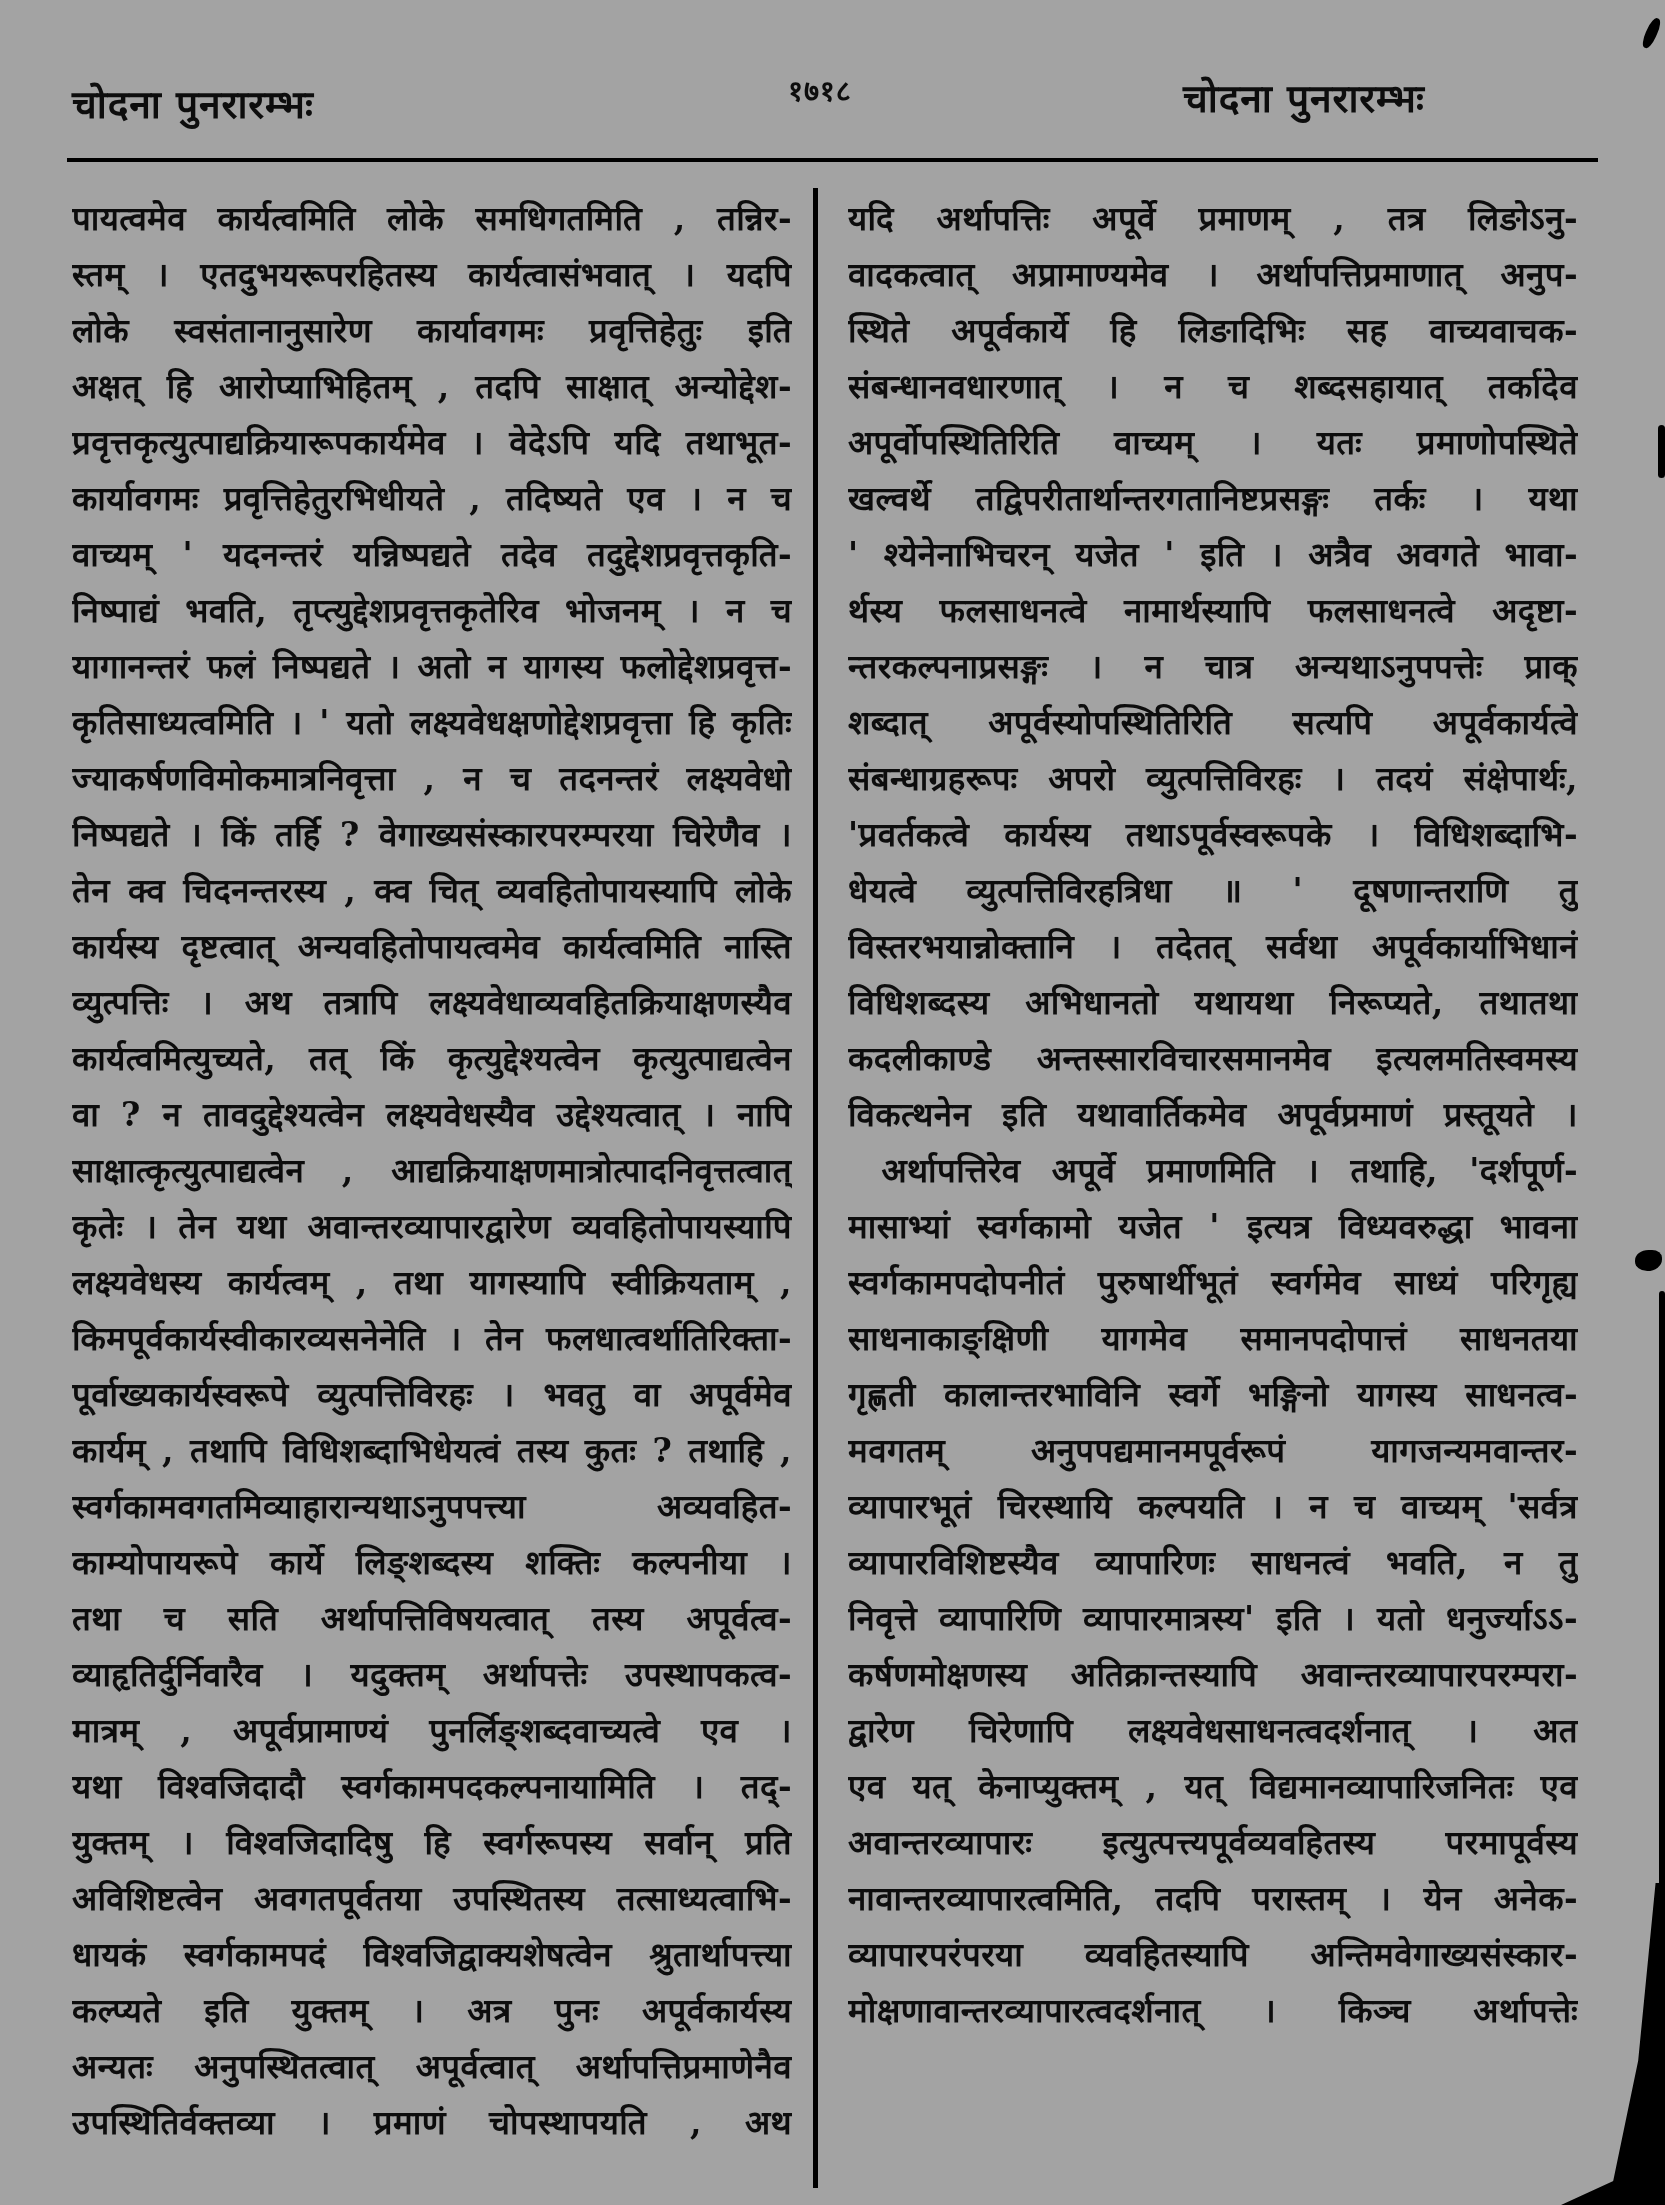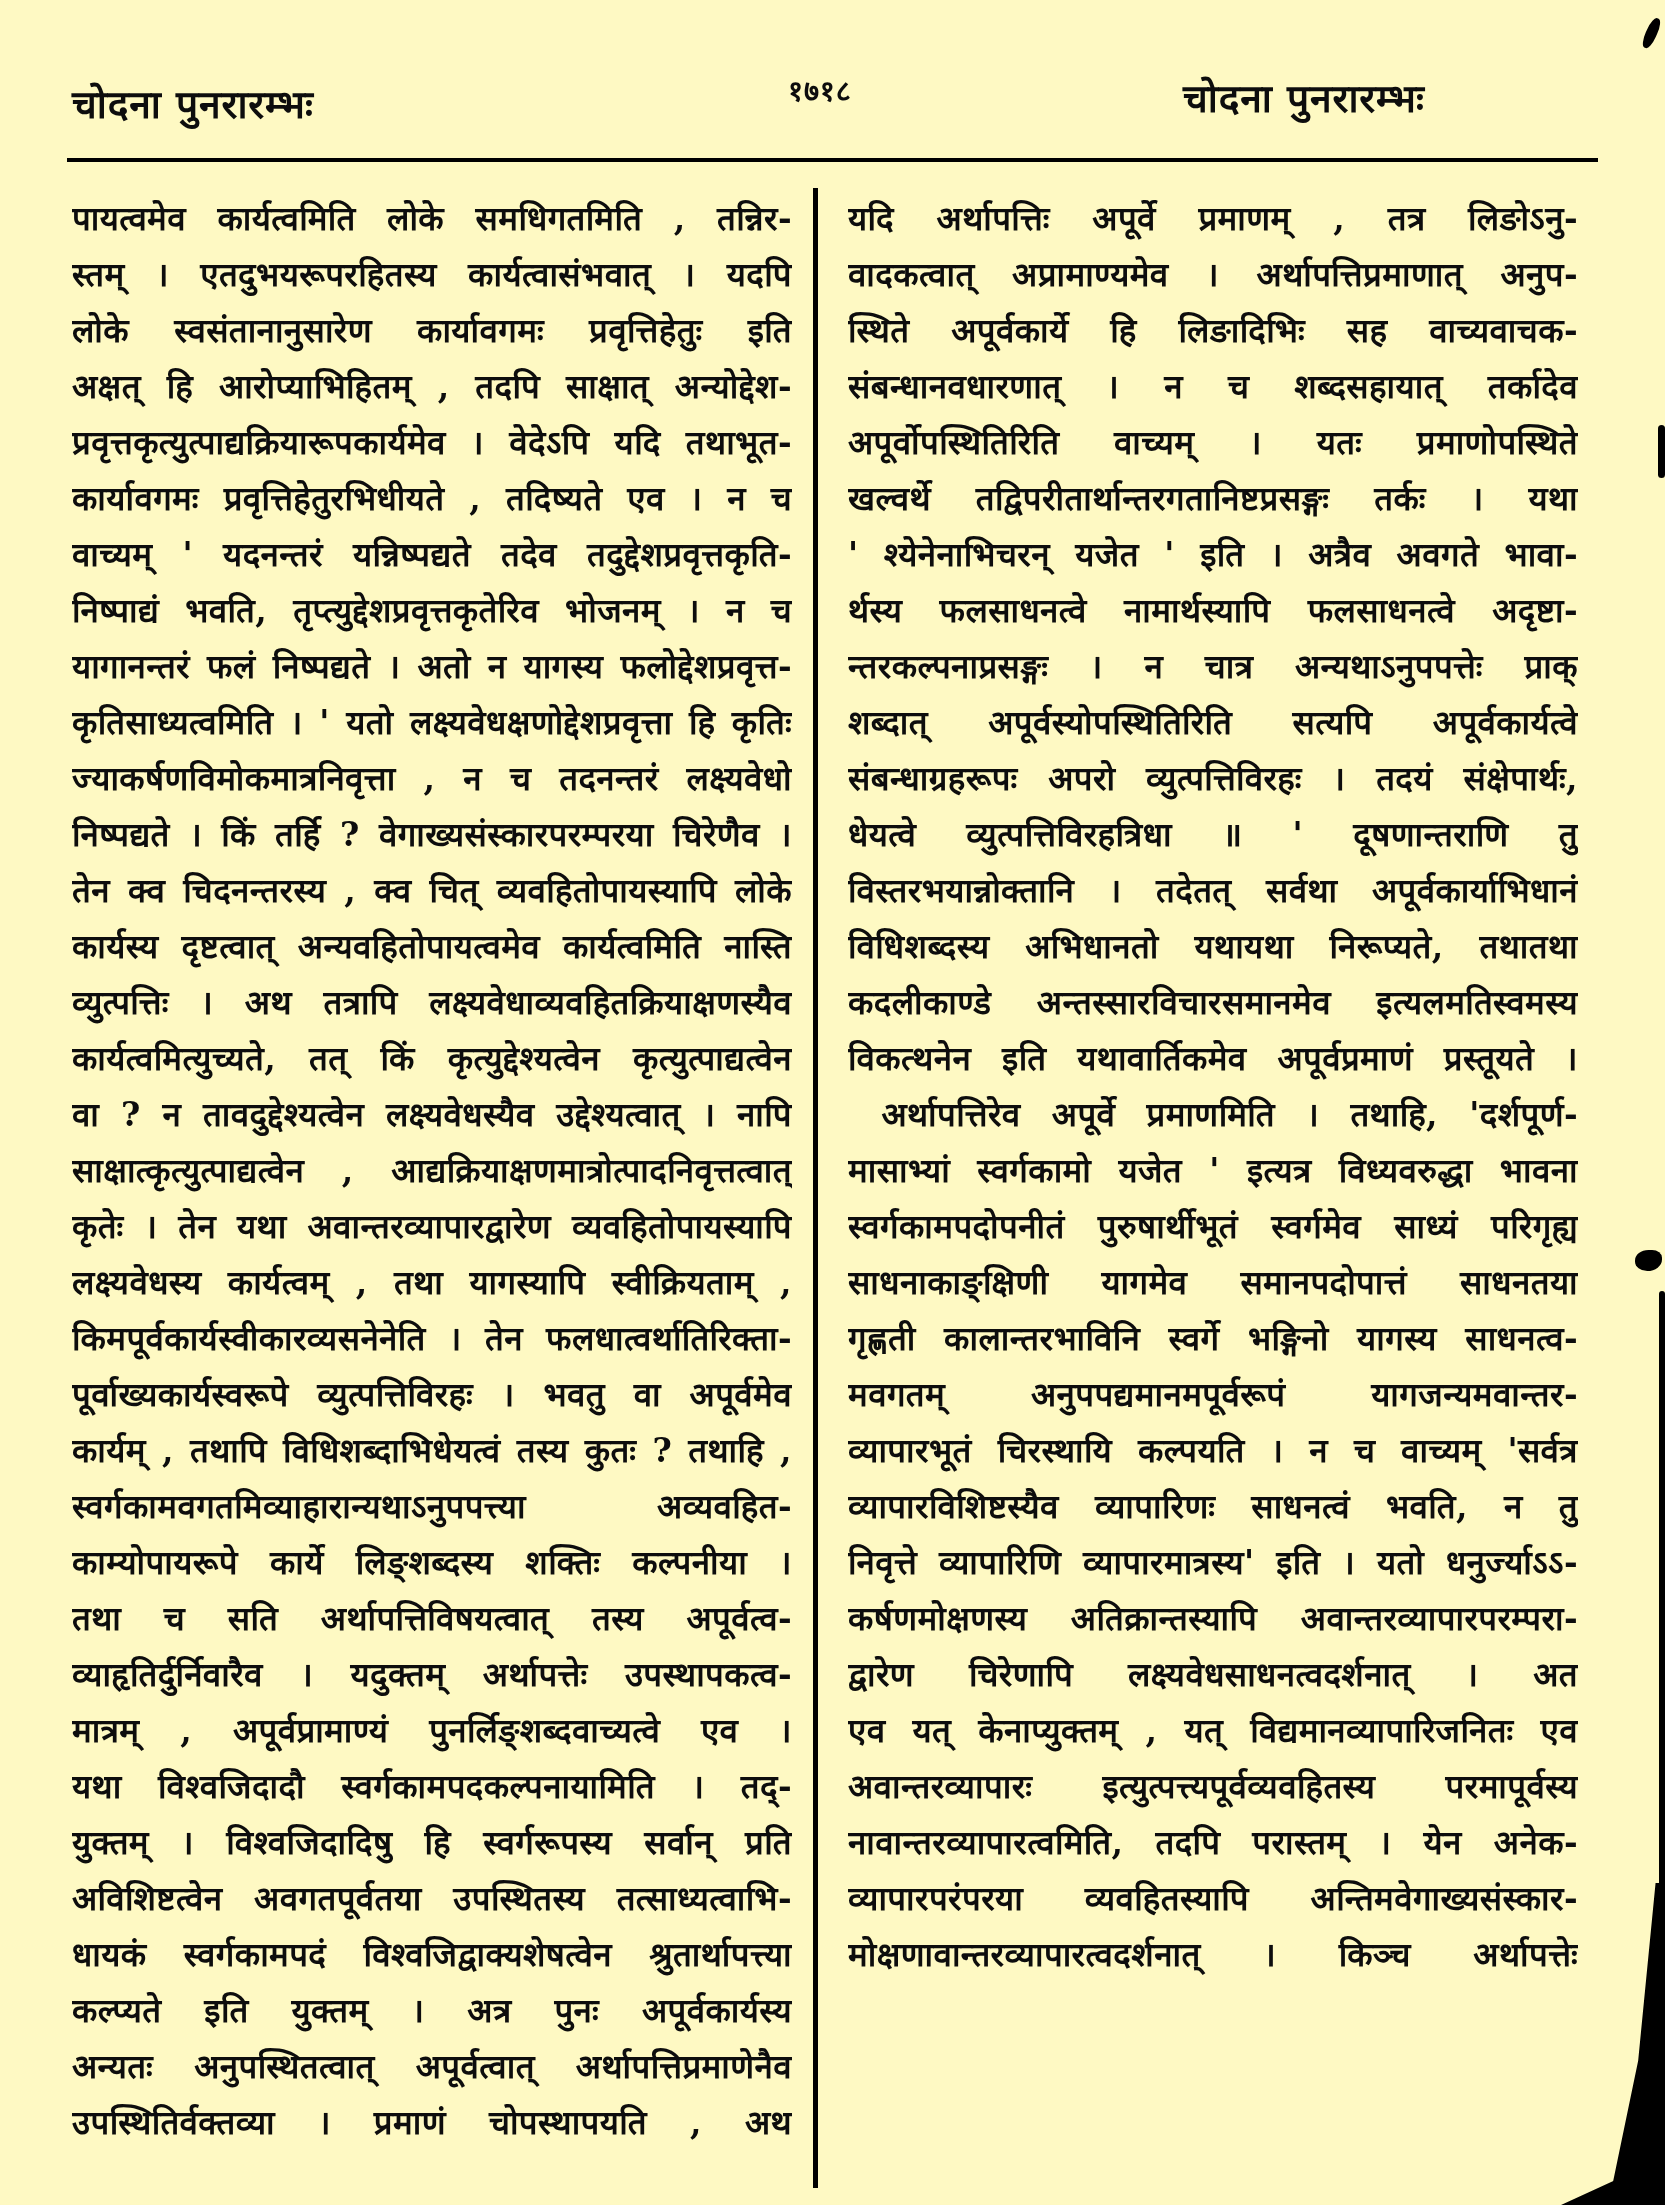--- a/index.html
+++ b/index.html
@@ -4,21 +4,21 @@
 <style>
   html, body {
     margin: 0;
     padding: 0;
     background: #ffffff;
   }
   .page {
     position: relative;
     width: 1666px;
     height: 2205px;
-    background: #fef9c3;
+    background: #a3a3a3;
     overflow: hidden;
     color: #0d0d0d;
     font-family: "DejaVu Serif", "Liberation Serif", serif;
   }
   .running-title {
     position: absolute;
     font-size: 39px;
     font-weight: 700;
     letter-spacing: 0.8px;
     white-space: nowrap;
@@ -147,20 +147,21 @@
       <div class="text-line">वादकत्वात् अप्रामाण्यमेव । अर्थापत्तिप्रमाणात् अनुप-</div>
       <div class="text-line">स्थिते अपूर्वकार्ये हि लिङादिभिः सह वाच्यवाचक-</div>
       <div class="text-line">संबन्धानवधारणात् । न च शब्दसहायात् तर्कादेव</div>
       <div class="text-line">अपूर्वोपस्थितिरिति वाच्यम् । यतः प्रमाणोपस्थिते</div>
       <div class="text-line">खल्वर्थे तद्विपरीतार्थान्तरगतानिष्टप्रसङ्गः तर्कः । यथा</div>
       <div class="text-line">' श्येनेनाभिचरन् यजेत ' इति । अत्रैव अवगते भावा-</div>
       <div class="text-line">र्थस्य फलसाधनत्वे नामार्थस्यापि फलसाधनत्वे अदृष्टा-</div>
       <div class="text-line">न्तरकल्पनाप्रसङ्गः । न चात्र अन्यथाऽनुपपत्तेः प्राक्</div>
       <div class="text-line">शब्दात् अपूर्वस्योपस्थितिरिति सत्यपि अपूर्वकार्यत्वे</div>
       <div class="text-line">संबन्धाग्रहरूपः अपरो व्युत्पत्तिविरहः । तदयं संक्षेपार्थः,</div>
+      <div class="text-line">'प्रवर्तकत्वे कार्यस्य तथाऽपूर्वस्वरूपके । विधिशब्दाभि-</div>
       <div class="text-line">धेयत्वे व्युत्पत्तिविरहत्रिधा ॥ ' दूषणान्तराणि तु</div>
       <div class="text-line">विस्तरभयान्नोक्तानि । तदेतत् सर्वथा अपूर्वकार्याभिधानं</div>
       <div class="text-line">विधिशब्दस्य अभिधानतो यथायथा निरूप्यते, तथातथा</div>
       <div class="text-line">कदलीकाण्डे अन्तस्सारविचारसमानमेव इत्यलमतिस्वमस्य</div>
       <div class="text-line">विकत्थनेन इति यथावार्तिकमेव अपूर्वप्रमाणं प्रस्तूयते ।</div>
       <div class="text-line"> अर्थापत्तिरेव अपूर्वे प्रमाणमिति । तथाहि, 'दर्शपूर्ण-</div>
       <div class="text-line">मासाभ्यां स्वर्गकामो यजेत ' इत्यत्र विध्यवरुद्धा भावना</div>
       <div class="text-line">स्वर्गकामपदोपनीतं पुरुषार्थीभूतं स्वर्गमेव साध्यं परिगृह्य</div>
       <div class="text-line">साधनाकाङ्क्षिणी यागमेव समानपदोपात्तं साधनतया</div>
       <div class="text-line">गृह्णती कालान्तरभाविनि स्वर्गे भङ्गिनो यागस्य साधनत्व-</div>

